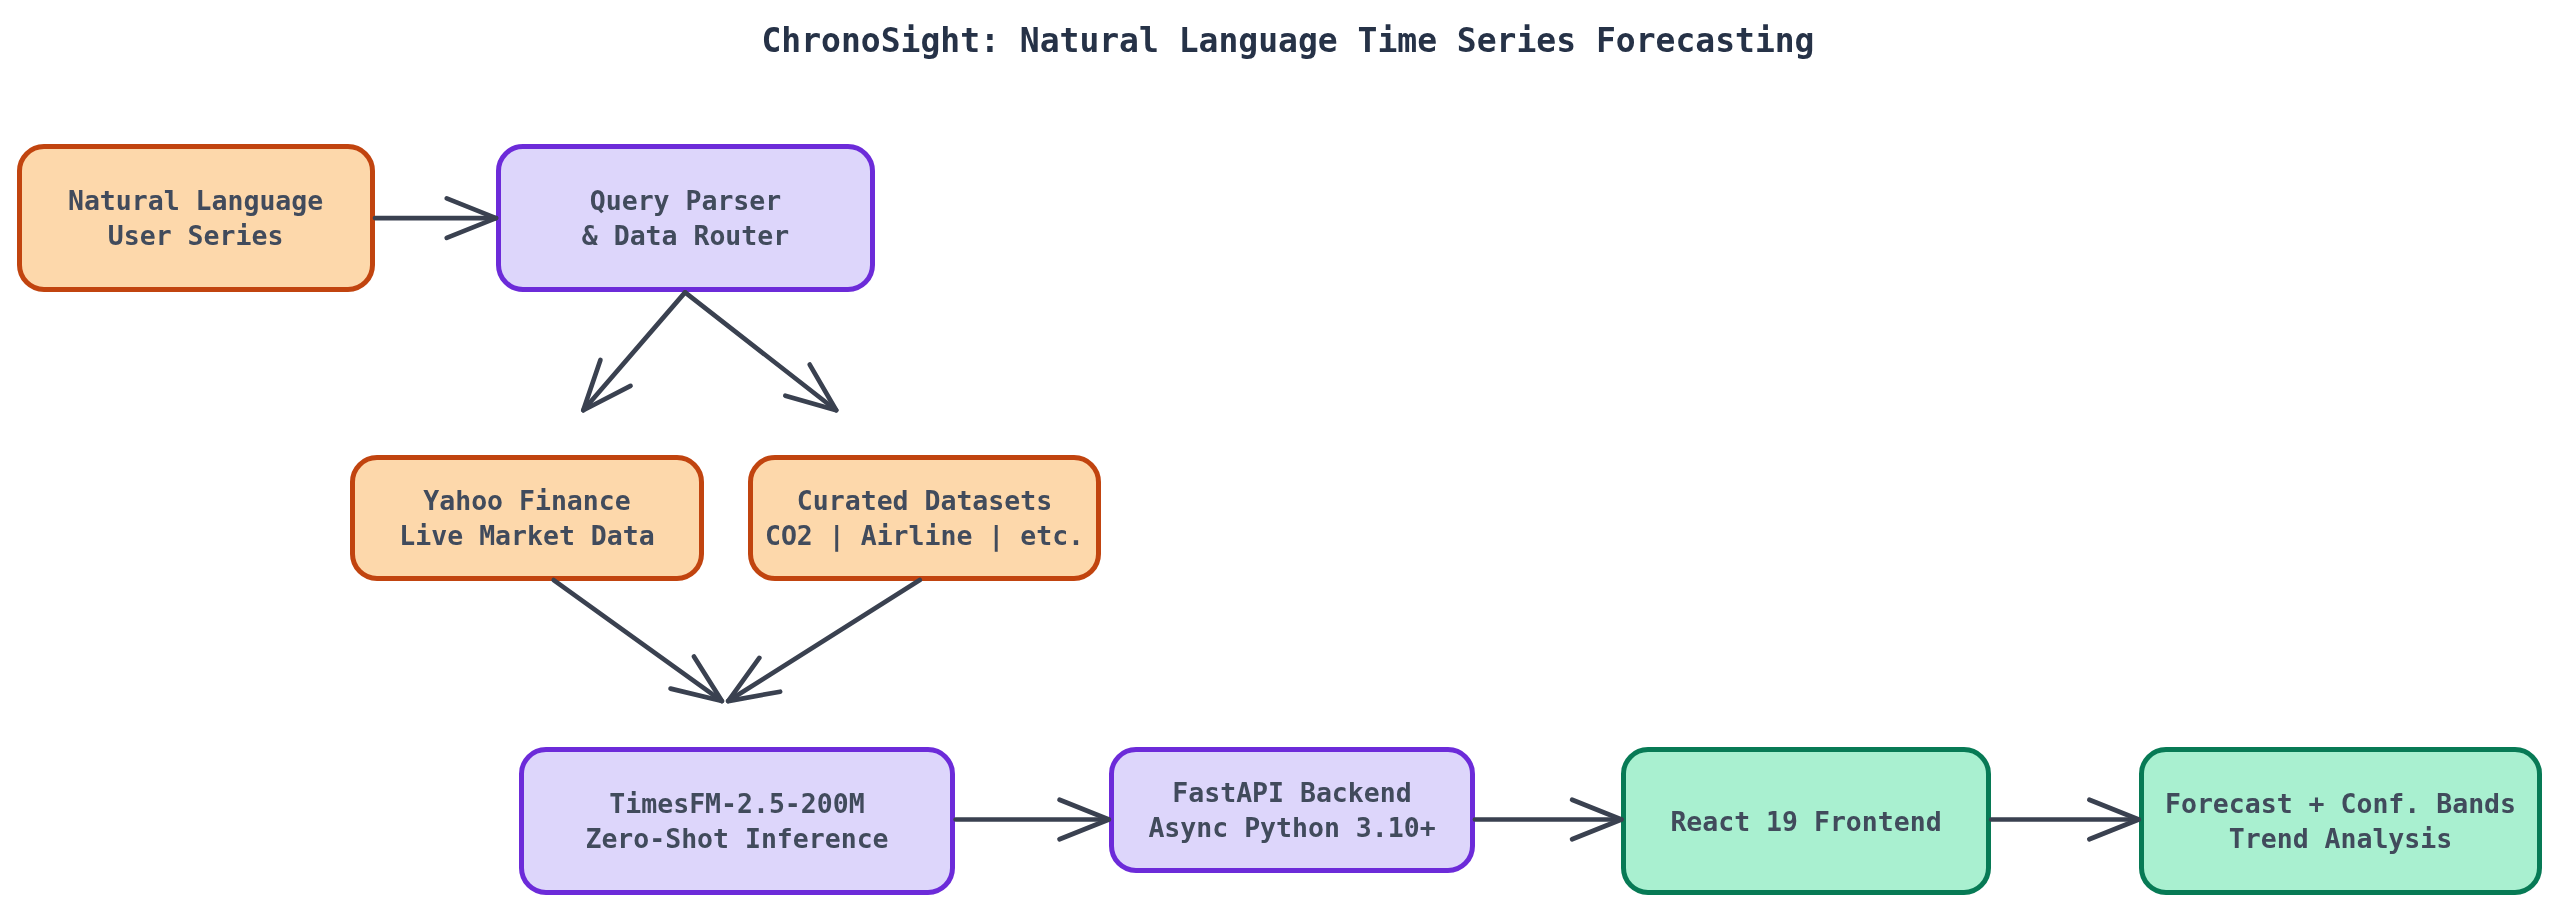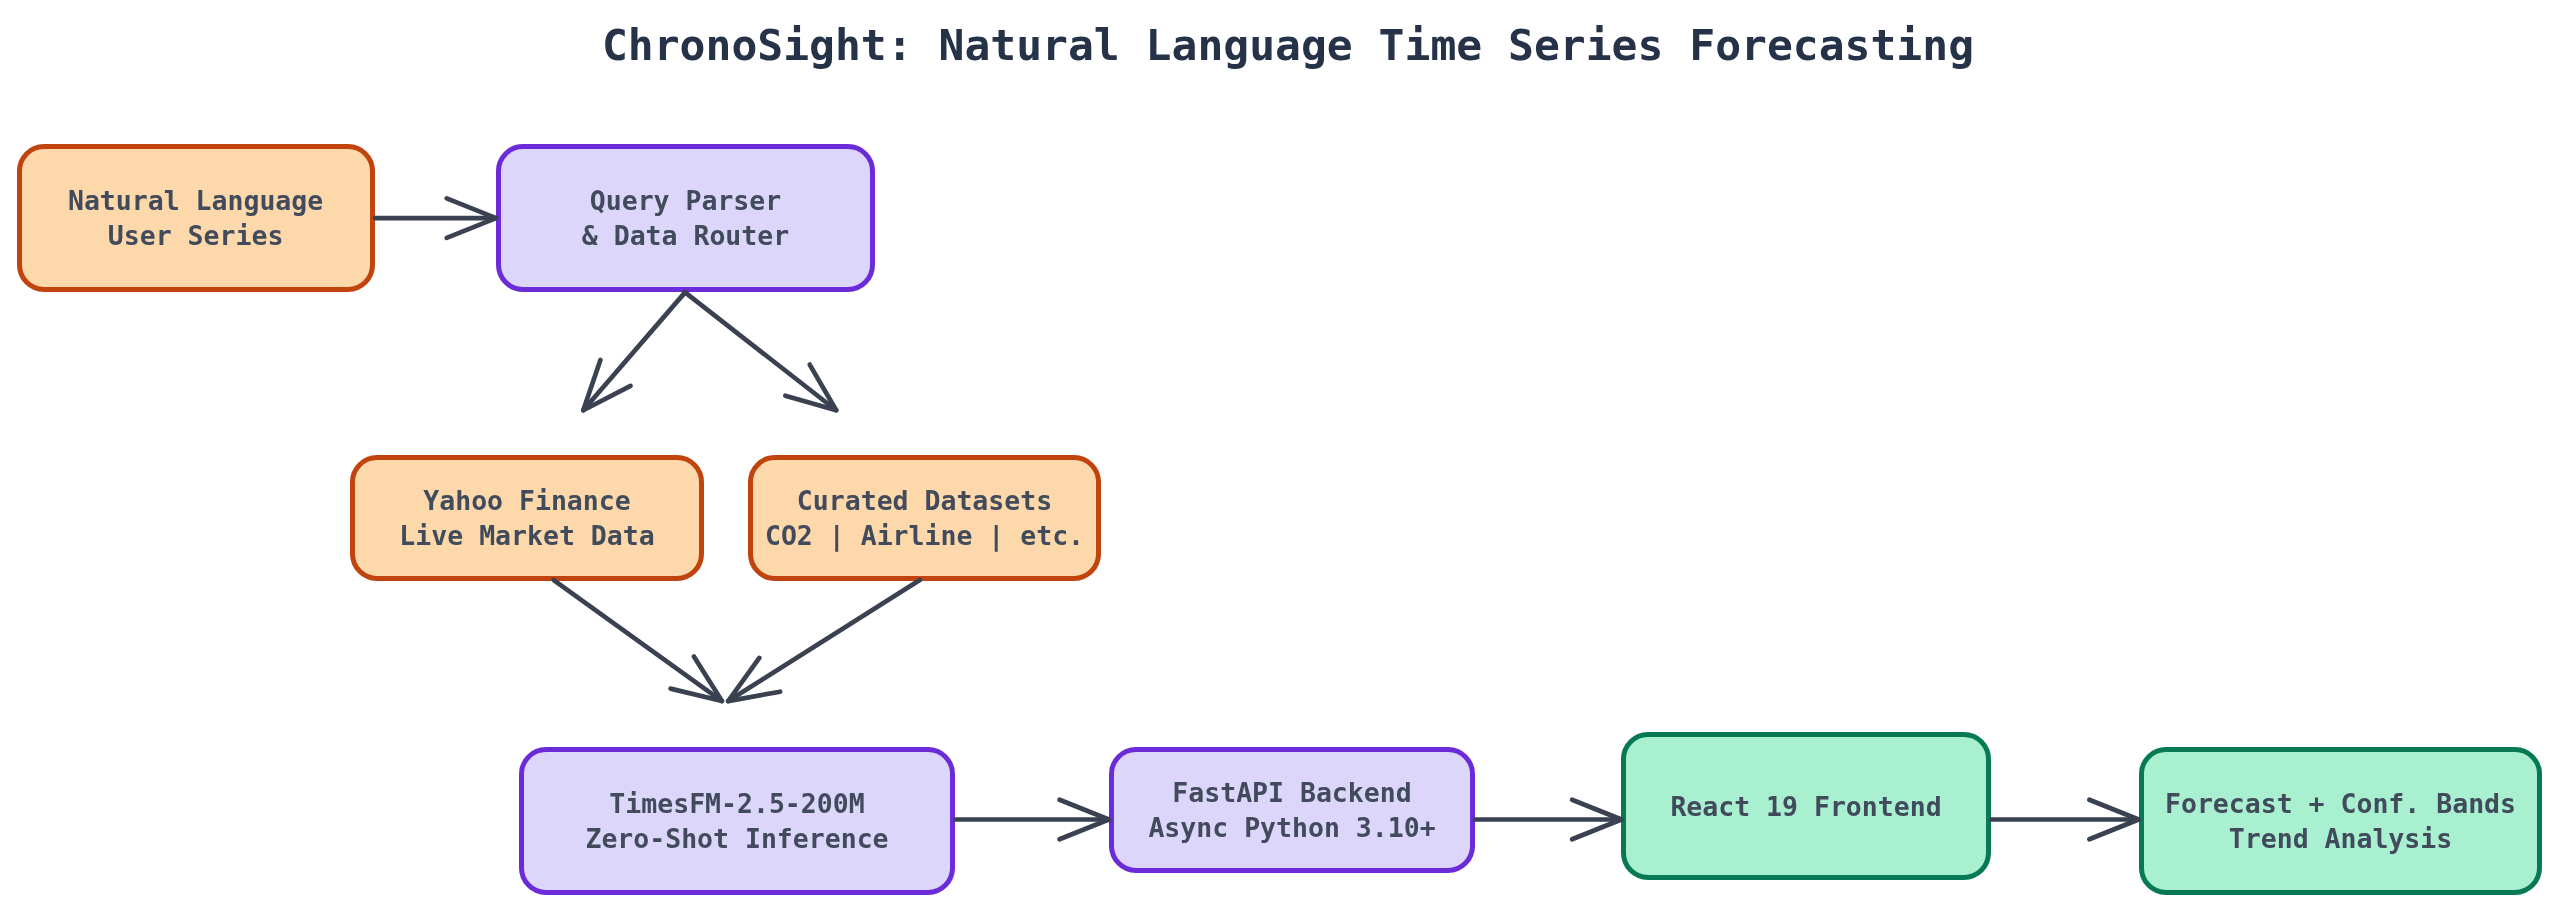--- a/index.html
+++ b/index.html
@@ -14,21 +14,21 @@
     background: var(--canvas-bg, #ffffff);
     font-family: "DejaVu Sans Mono", "Liberation Mono", monospace;
     overflow: hidden;
   }
   .diagram-title {
     position: absolute;
     top: 24px;
     left: 0;
     width: 100%;
     text-align: center;
-    font-size: 43px;
+    font-size: 33px;
     line-height: 1;
     font-weight: bold;
     color: var(--title-color, #263247);
     white-space: pre;
   }
   .node {
     position: absolute;
     box-sizing: border-box;
     display: flex;
     flex-direction: column;
@@ -91,21 +91,21 @@
   <div class="node node--purple" style="left:519px; top:747px; width:436px; height:148px;">
     <span>TimesFM-2.5-200M</span>
     <span>Zero-Shot Inference</span>
   </div>
 
   <div class="node node--purple" style="left:1109px; top:747px; width:366px; height:126px;">
     <span>FastAPI Backend</span>
     <span>Async Python 3.10+</span>
   </div>
 
-  <div class="node node--green" style="left:1621px; top:732px; width:370px; height:148px;">
+  <div class="node node--green" style="left:1621px; top:747px; width:370px; height:148px;">
     <span>React 19 Frontend</span>
   </div>
 
   <div class="node node--green" style="left:2139px; top:747px; width:403px; height:148px;">
     <span>Forecast + Conf. Bands</span>
     <span>Trend Analysis</span>
   </div>
 
   <svg class="edges-overlay" width="2576" height="914" viewBox="0 0 4960 1760" aria-hidden="true">
 

